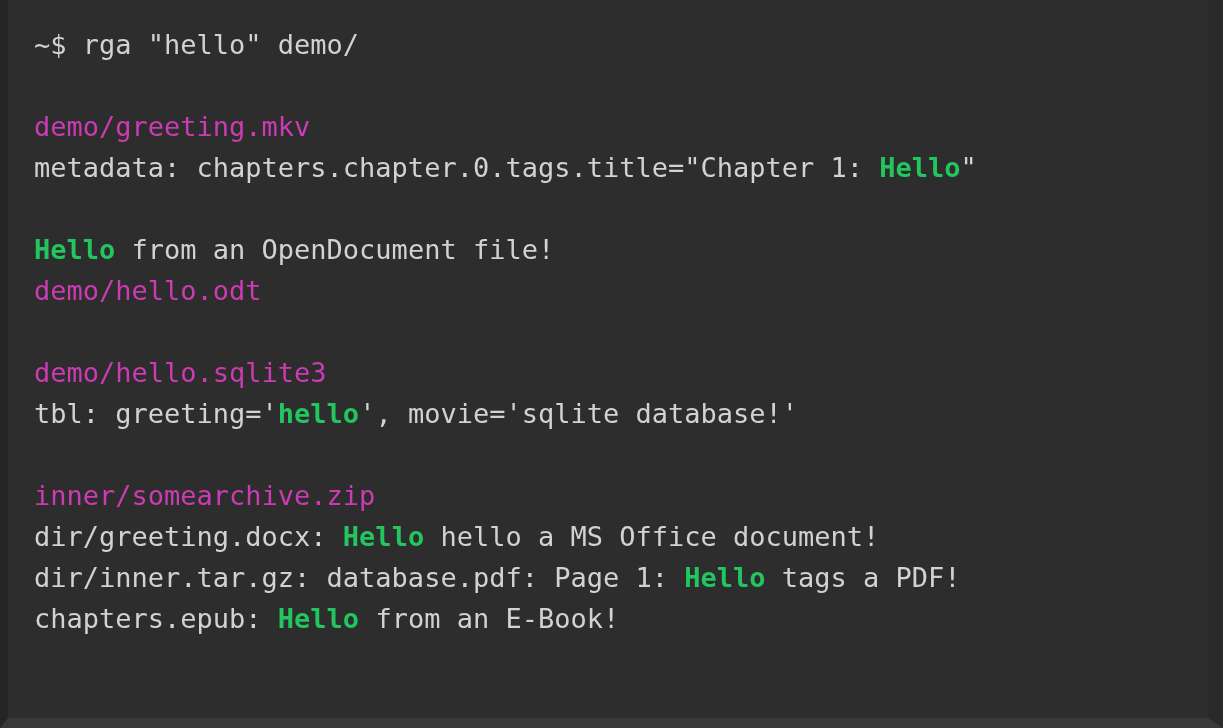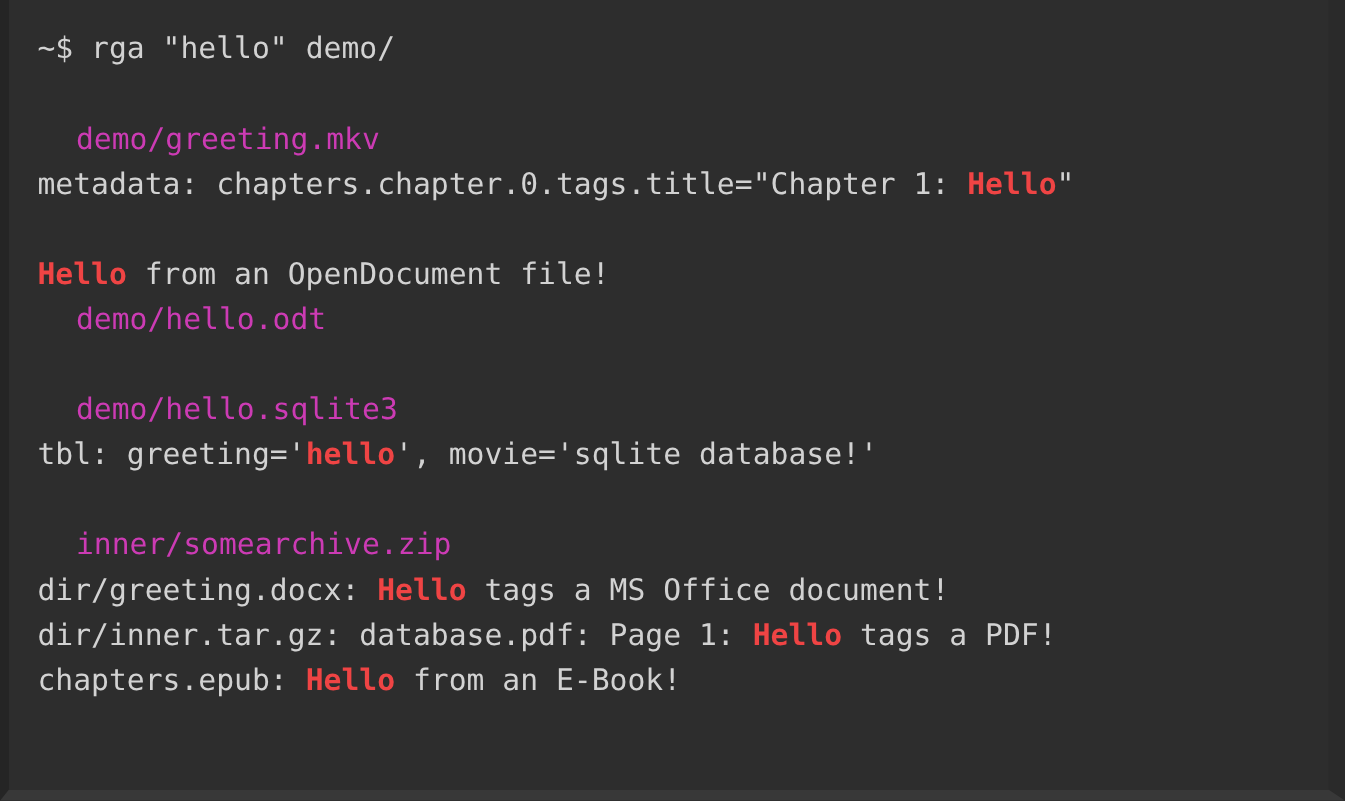--- a/index.html
+++ b/index.html
@@ -52,38 +52,38 @@
 
   .term-line.blank {
     color: transparent;
   }
 
   .seg {
     white-space: pre;
   }
 
   .seg-plain   { color: #d2d2d2; }
-  .seg-file    { color: #cc3bb4; margin-left: 35px; }
-  .seg-match   { color: #ef4444; font-weight: bold; }
+  .seg-file    { color: #cc3bb4; }
+  .seg-match   { color: #22c55e; font-weight: bold; }
   .seg-prompt  { color: #d2d2d2; }
 </style>
 </head>
 <body>
 
 <div class="terminal-window">
   <div class="terminal-screen" id="terminal-screen">
       <div class="term-line"><span class="seg seg-prompt">~$ </span><span class="seg seg-plain">rga "hello" demo/</span></div>
       <div class="term-line blank"><span class="seg seg-plain"> </span></div>
       <div class="term-line"><span class="seg seg-file">demo/greeting.mkv</span></div>
       <div class="term-line"><span class="seg seg-plain">metadata: chapters.chapter.0.tags.title="Chapter 1: </span><span class="seg seg-match">Hello</span><span class="seg seg-plain">"</span></div>
       <div class="term-line blank"><span class="seg seg-plain"> </span></div>
       <div class="term-line"><span class="seg seg-match">Hello</span><span class="seg seg-plain"> from an OpenDocument file!</span></div>
       <div class="term-line"><span class="seg seg-file">demo/hello.odt</span></div>
       <div class="term-line blank"><span class="seg seg-plain"> </span></div>
       <div class="term-line"><span class="seg seg-file">demo/hello.sqlite3</span></div>
       <div class="term-line"><span class="seg seg-plain">tbl: greeting='</span><span class="seg seg-match">hello</span><span class="seg seg-plain">', movie='sqlite database!'</span></div>
       <div class="term-line blank"><span class="seg seg-plain"> </span></div>
       <div class="term-line"><span class="seg seg-file">inner/somearchive.zip</span></div>
-      <div class="term-line"><span class="seg seg-plain">dir/greeting.docx: </span><span class="seg seg-match">Hello</span><span class="seg seg-plain"> tags a MS Office document!</span></div>
+      <div class="term-line"><span class="seg seg-plain">dir/greeting.docx: </span><span class="seg seg-match">Hello</span><span class="seg seg-plain"> hello a MS Office document!</span></div>
       <div class="term-line"><span class="seg seg-plain">dir/inner.tar.gz: database.pdf: Page 1: </span><span class="seg seg-match">Hello</span><span class="seg seg-plain"> tags a PDF!</span></div>
       <div class="term-line"><span class="seg seg-plain">chapters.epub: </span><span class="seg seg-match">Hello</span><span class="seg seg-plain"> from an E-Book!</span></div>
     </div>
 </div>
 
 </body></html>

